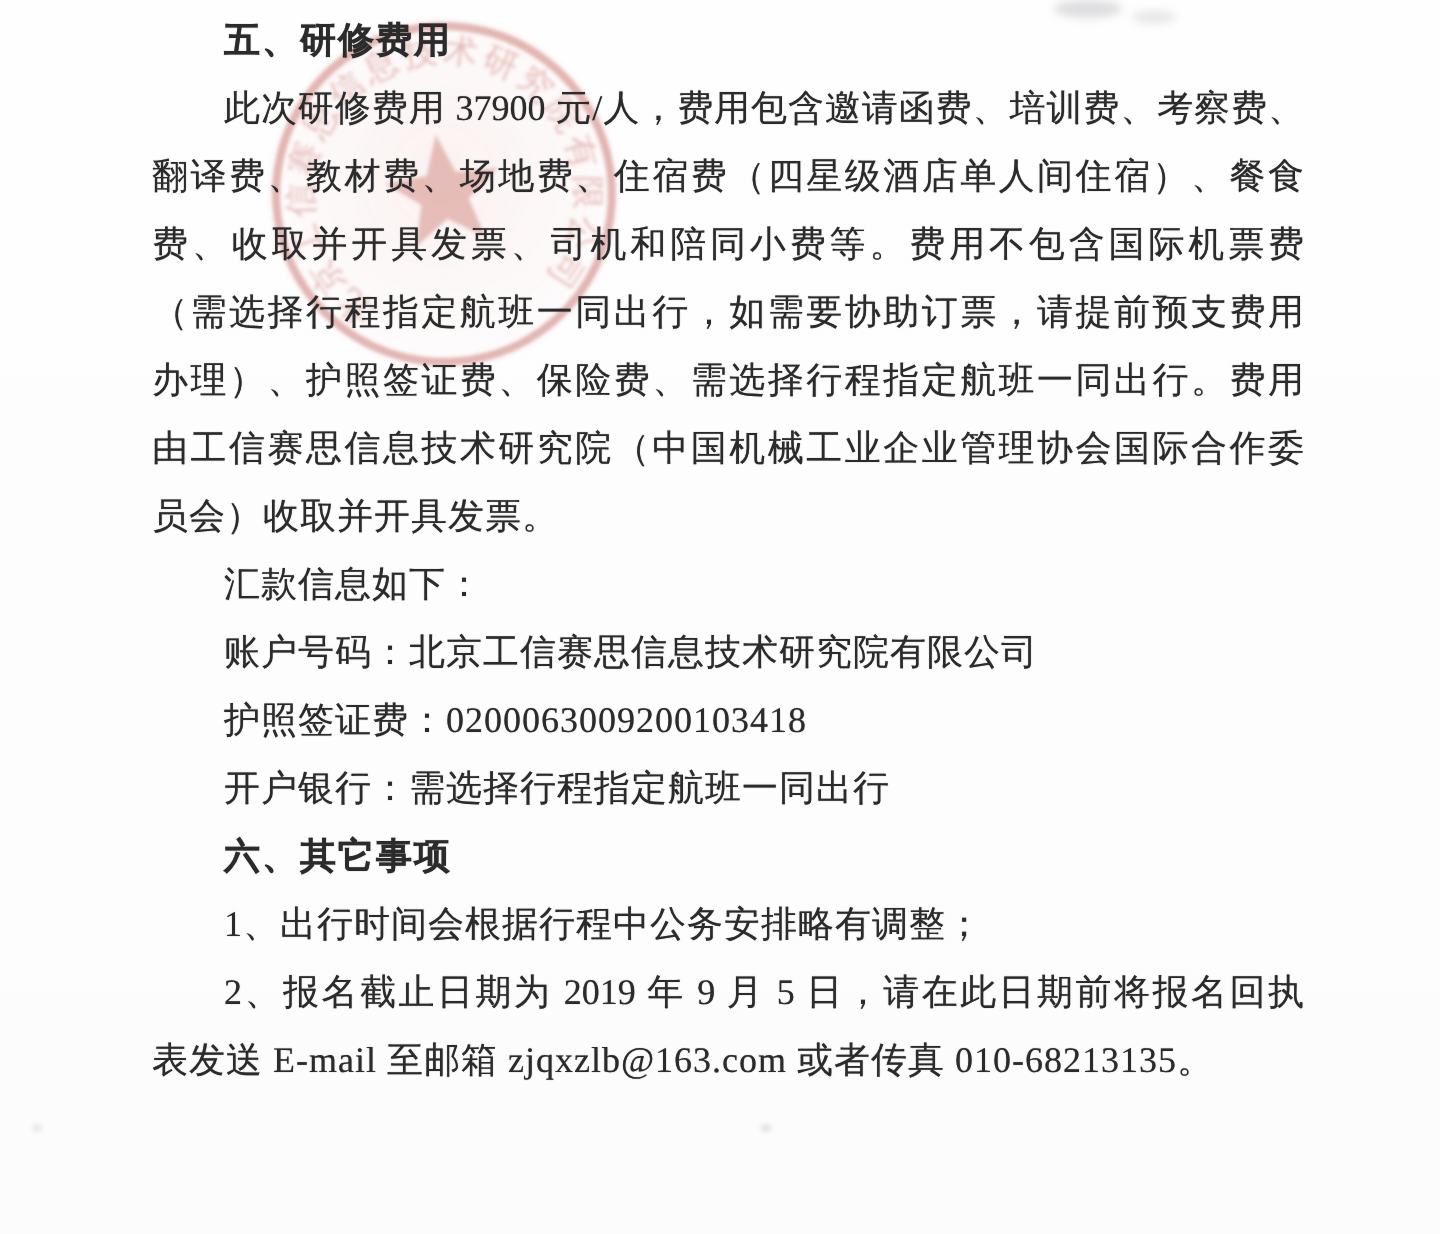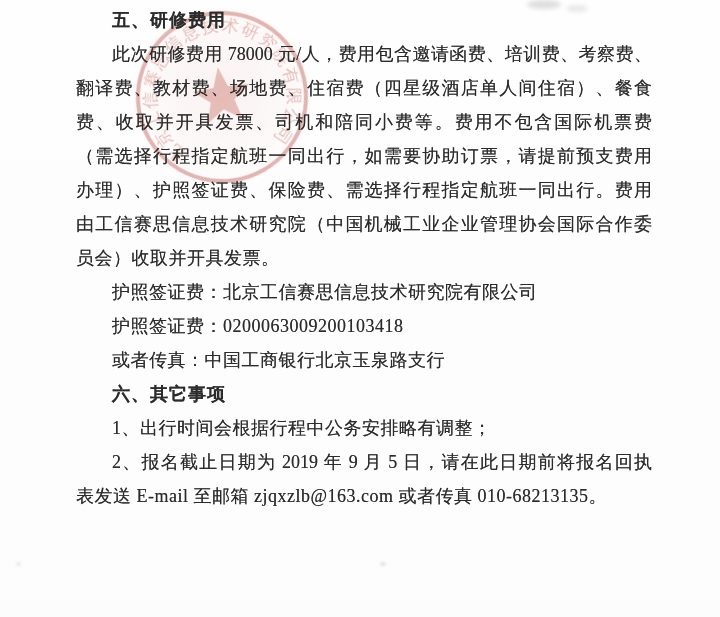--- a/index.html
+++ b/index.html
@@ -83,30 +83,31 @@
       <circle cx="95" cy="95" r="84" fill="none" stroke="#c0564c" stroke-width="4" stroke-opacity="0.5"></circle>
       <polygon fill="#c0564c" fill-opacity="0.42" points="95,65 102.3,84.9 123.5,85.7 106.9,98.9 112.6,119.3 95,107.5 77.4,119.3 83.1,98.9 66.5,85.7 87.7,84.9"></polygon>
       <text font-size="17" letter-spacing="2" fill="#c0564c" fill-opacity="0.45" font-family="Liberation Serif, DejaVu Serif, serif">
         <textPath href="#sealArc" startOffset="4">北京工信赛思信息技术研究院有限公司</textPath>
       </text>
     </g>
   </svg>
 
   <div class="content">
       <div class="line heading indent">五、研修费用</div>
-      <div class="line indent j">此次研修费用 78000 元/人，费用包含邀请函费、培训费、考察费、</div>
+      <div class="line indent j">此次研修费用 37900 元/人，费用包含邀请函费、培训费、考察费、</div>
       <div class="line j">翻译费、教材费、场地费、住宿费（四星级酒店单人间住宿）、餐食</div>
       <div class="line j">费、收取并开具发票、司机和陪同小费等。费用不包含国际机票费</div>
       <div class="line j">（需选择行程指定航班一同出行，如需要协助订票，请提前预支费用</div>
       <div class="line j">办理）、护照签证费、保险费、需选择行程指定航班一同出行。费用</div>
       <div class="line j">由工信赛思信息技术研究院（中国机械工业企业管理协会国际合作委</div>
       <div class="line">员会）收取并开具发票。</div>
-      <div class="line indent">护照签证费：北京工信赛思信息技术研究院有限公司</div>
+      <div class="line indent">汇款信息如下：</div>
+      <div class="line indent">账户号码：北京工信赛思信息技术研究院有限公司</div>
       <div class="line indent">护照签证费：0200063009200103418</div>
-      <div class="line indent">或者传真：中国工商银行北京玉泉路支行</div>
+      <div class="line indent">开户银行：需选择行程指定航班一同出行</div>
       <div class="line heading indent">六、其它事项</div>
       <div class="line indent">1、出行时间会根据行程中公务安排略有调整；</div>
       <div class="line indent j">2、报名截止日期为 2019 年 9 月 5 日，请在此日期前将报名回执</div>
       <div class="line">表发送 E-mail 至邮箱 zjqxzlb@163.com 或者传真 010-68213135。</div>
     </div>
 
   <div class="smudge s1"></div>
   <div class="smudge s2"></div>
   <div class="smudge s3"></div>
   <div class="smudge s4"></div>

